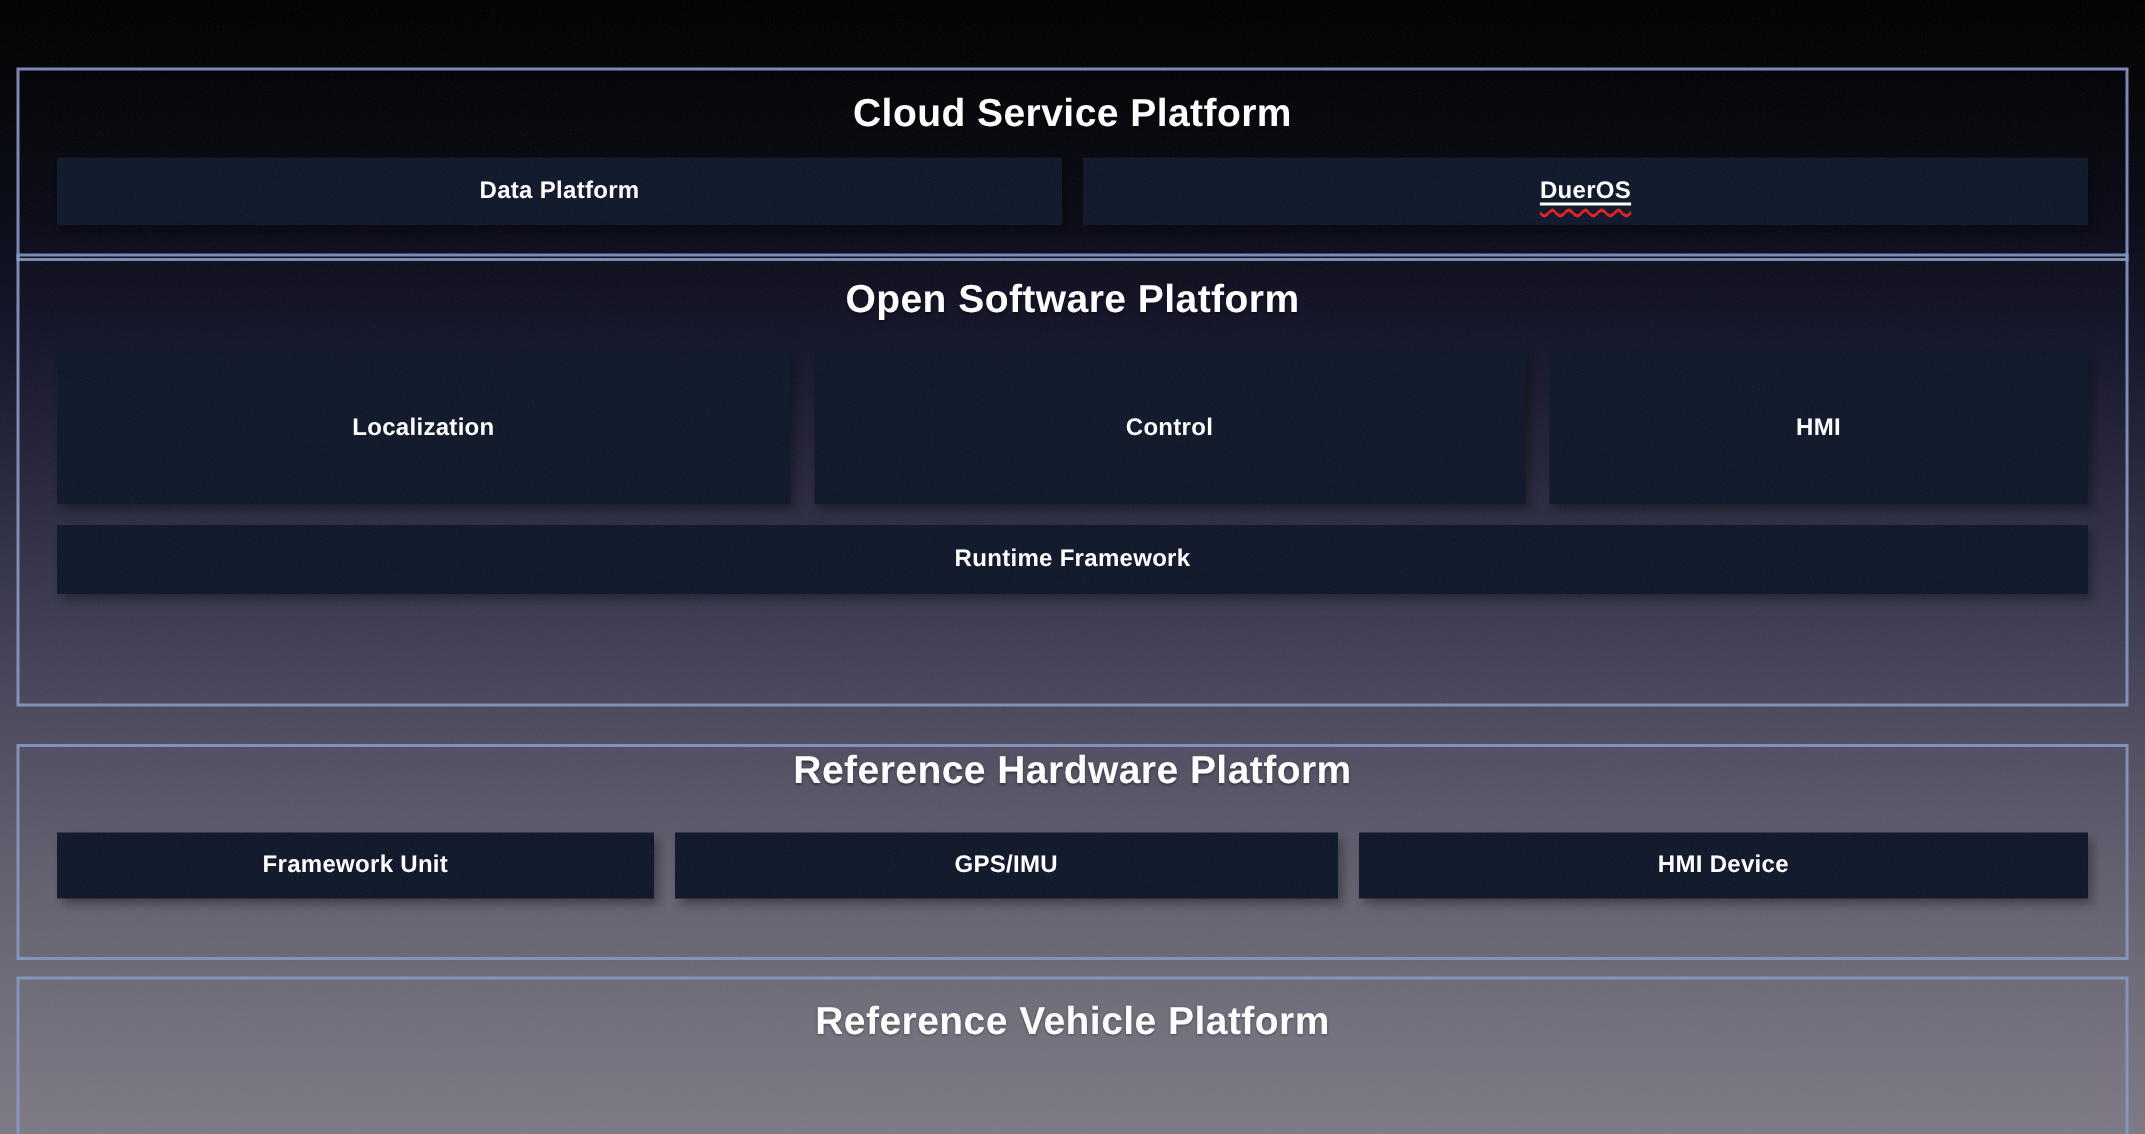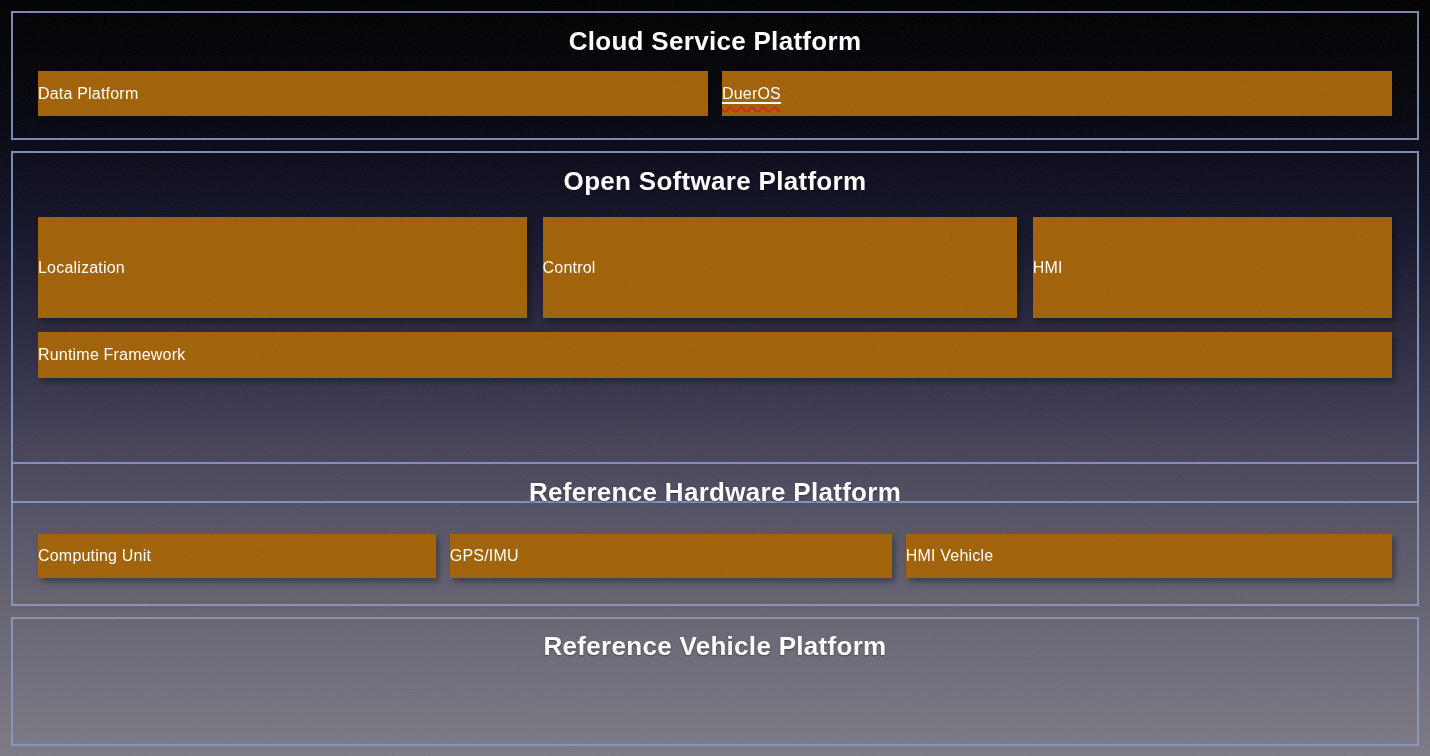--- a/index.html
+++ b/index.html
@@ -27,63 +27,65 @@
     pointer-events: none;
     z-index: 5;
   }
   .section {
     position: absolute;
     left: 11px; right: 11px;
     border: 2px solid rgba(134, 152, 196, 0.9);
     box-sizing: border-box;
     padding: 0 25px;
     z-index: 2;
+    margin-top: 34px;
   }
   .section-title {
     margin: 0;
     text-align: center;
     color: #ffffff;
     font-size: 26px;
     font-weight: bold;
     line-height: 30px;
     letter-spacing: 0.3px;
     text-shadow: 0 1px 2px rgba(0,0,0,0.4);
   }
   .row { display: flex; }
   .box {
-    background: #a16207;
+    background: #0f172a;
     color: #ffffff;
     font-size: 16px;
-    font-weight: normal;
+    font-weight: bold;
     display: flex;
     align-items: center;
+    justify-content: center;
     text-align: center;
     box-shadow: 3px 4px 6px rgba(0,0,0,0.35);
     letter-spacing: 0.2px;
   }
   
   #sec-cloud { top: 11px; height: 129px; }
   #sec-cloud .section-title { padding-top: 13px; }
   #sec-cloud .row { margin-top: 15px; gap: 14px; }
   #sec-cloud .box { height: 45px; flex: 1; }
   
-  #sec-software { top: 151px; height: 352px; }
+  #sec-software { top: 135px; height: 302px; }
   #sec-software .section-title { padding-top: 13px; }
   #sec-software .row-modules { margin-top: 21px; gap: 16px; }
   #sec-software .row-modules .box { height: 101px; }
   #sec-software .box-localization { flex: 1.36; }
   #sec-software .box-control { flex: 1.32; }
   #sec-software .box-hmi { flex: 1.0; }
   #sec-software .row-runtime { margin-top: 14px; }
   #sec-software .row-runtime .box { height: 46px; flex: 1; }
   #sec-software .row-rtos { margin-top: 12px; }
   #sec-software .row-rtos .box { height: 45px; flex: 1; }
   
   #sec-hardware { top: 462px; height: 144px; }
-  #sec-hardware .section-title { padding-top: 13px; }
+  #sec-hardware .section-title { }
   #sec-hardware .row { margin-top: 27px; gap: 14px; }
   #sec-hardware .box { height: 44px; }
   #sec-hardware .box-computing-unit { flex: 0.9; }
   #sec-hardware .box-gps-imu { flex: 1.0; }
   #sec-hardware .box-hmi-device { flex: 1.1; }
   
   #sec-vehicle { top: 617px; height: 129px; }
   #sec-vehicle .section-title { padding-top: 12px; }
   #sec-vehicle .row { margin-top: 12px; }
   #sec-vehicle .box { height: 44px; flex: 1; }
@@ -131,27 +133,27 @@
     <div class="box">
       <span>Runtime Framework</span>
     </div>
   </div>
 </div>
 
 <div class="section" id="sec-hardware">
   <h2 class="section-title">Reference Hardware Platform</h2>
   <div class="row">
     <div class="box box-computing-unit">
-      <span>Computing Unit</span>
+      <span>Framework Unit</span>
     </div>
     <div class="box box-gps-imu">
       <span>GPS/IMU</span>
     </div>
     <div class="box box-hmi-device">
-      <span>HMI Vehicle</span>
+      <span>HMI Device</span>
     </div>
   </div>
 </div>
 
 <div class="section" id="sec-vehicle">
   <h2 class="section-title">Reference Vehicle Platform</h2>
 </div>
 
 <svg class="noise" xmlns="http://www.w3.org/2000/svg">
   <filter id="grain">

